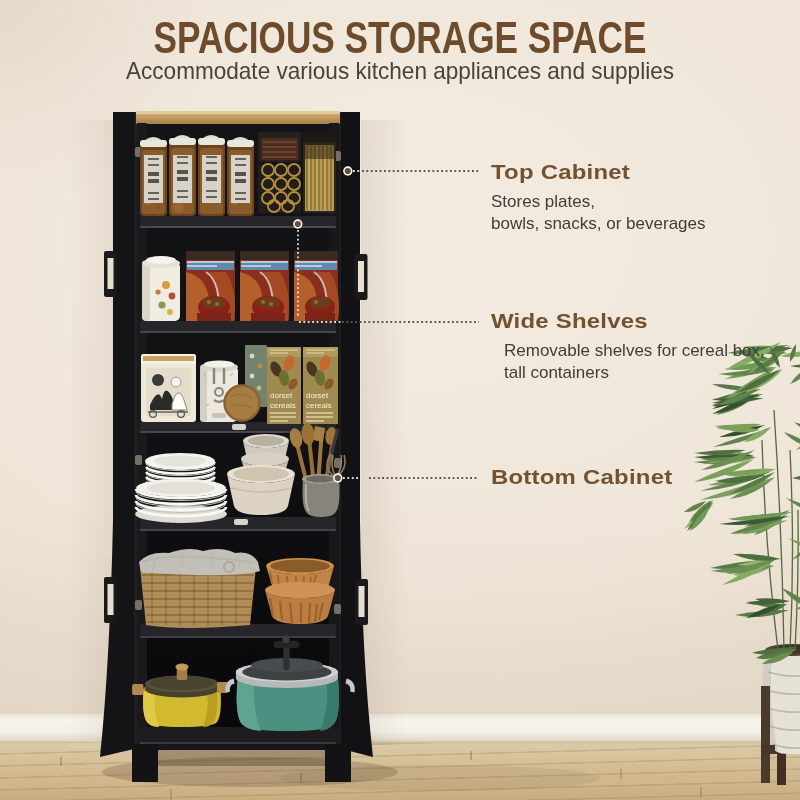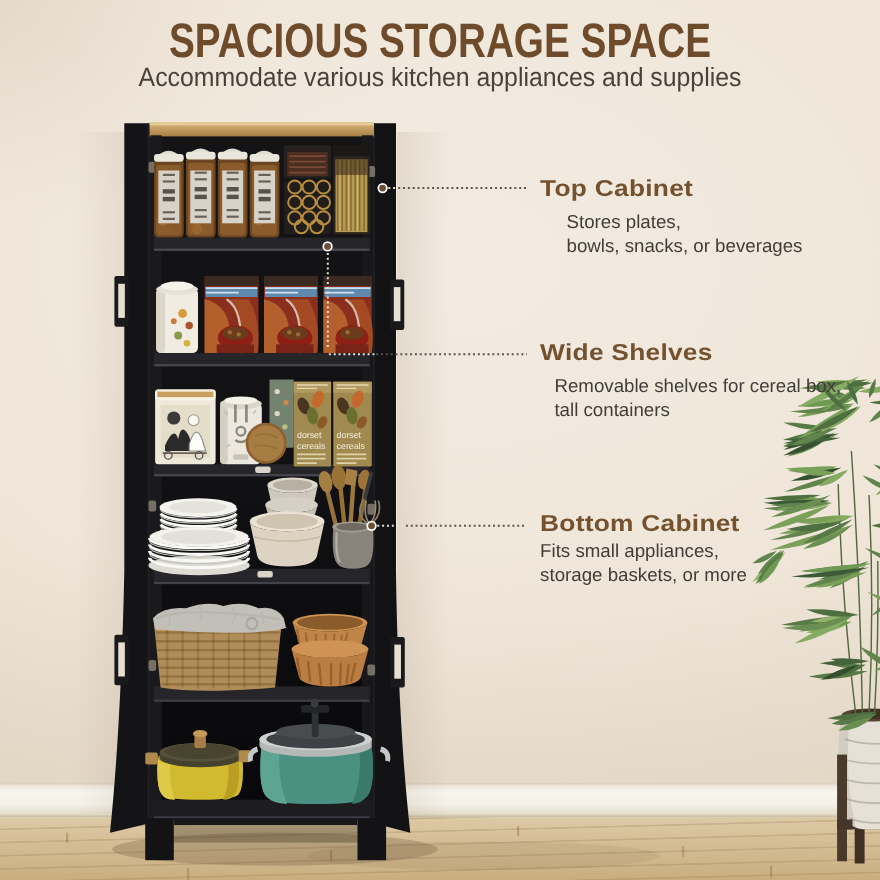--- a/index.html
+++ b/index.html
@@ -634,21 +634,20 @@
       <circle cx="337.8" cy="478" r="4.7" fill="#fdfcf8"></circle>
       <circle cx="337.8" cy="478" r="3.1" fill="#6d4f35"></circle>
     </g>
   </svg>
 
   <div class="abs ttl" style="left:400px;top:13px;transform:translateX(-50%) scaleX(0.80);transform-origin:center;font-size:44px;">SPACIOUS STORAGE SPACE</div>
 
   <div class="abs sub" style="left:400px;top:57px;transform:translateX(-50%) scaleX(0.94);transform-origin:center;font-size:24px;">Accommodate various kitchen appliances and supplies</div>
 
   <div class="abs h2" style="left:491px;top:161px;">Top Cabinet</div>
-  <div class="abs bd" style="left:491px;top:191px;margin-left:24px;">Stores plates,<br>bowls, snacks, or beverages</div>
+  <div class="abs bd" style="left:491px;top:191px;">Stores plates,<br>bowls, snacks, or beverages</div>
 
   <div class="abs h2" style="left:491px;top:310px;">Wide Shelves</div>
   <div class="abs bd" style="left:491px;top:340px;margin-left:13px;">Removable shelves for cereal box,<br>tall containers</div>
 
   <div class="abs h2" style="left:491px;top:466px;">Bottom Cabinet</div>
-  <div class="abs bd" style="left:491px;top:490px;">Fits small appliances,<br>storage baskets, or more</div>
 
 </div>
 
 </body></html>

